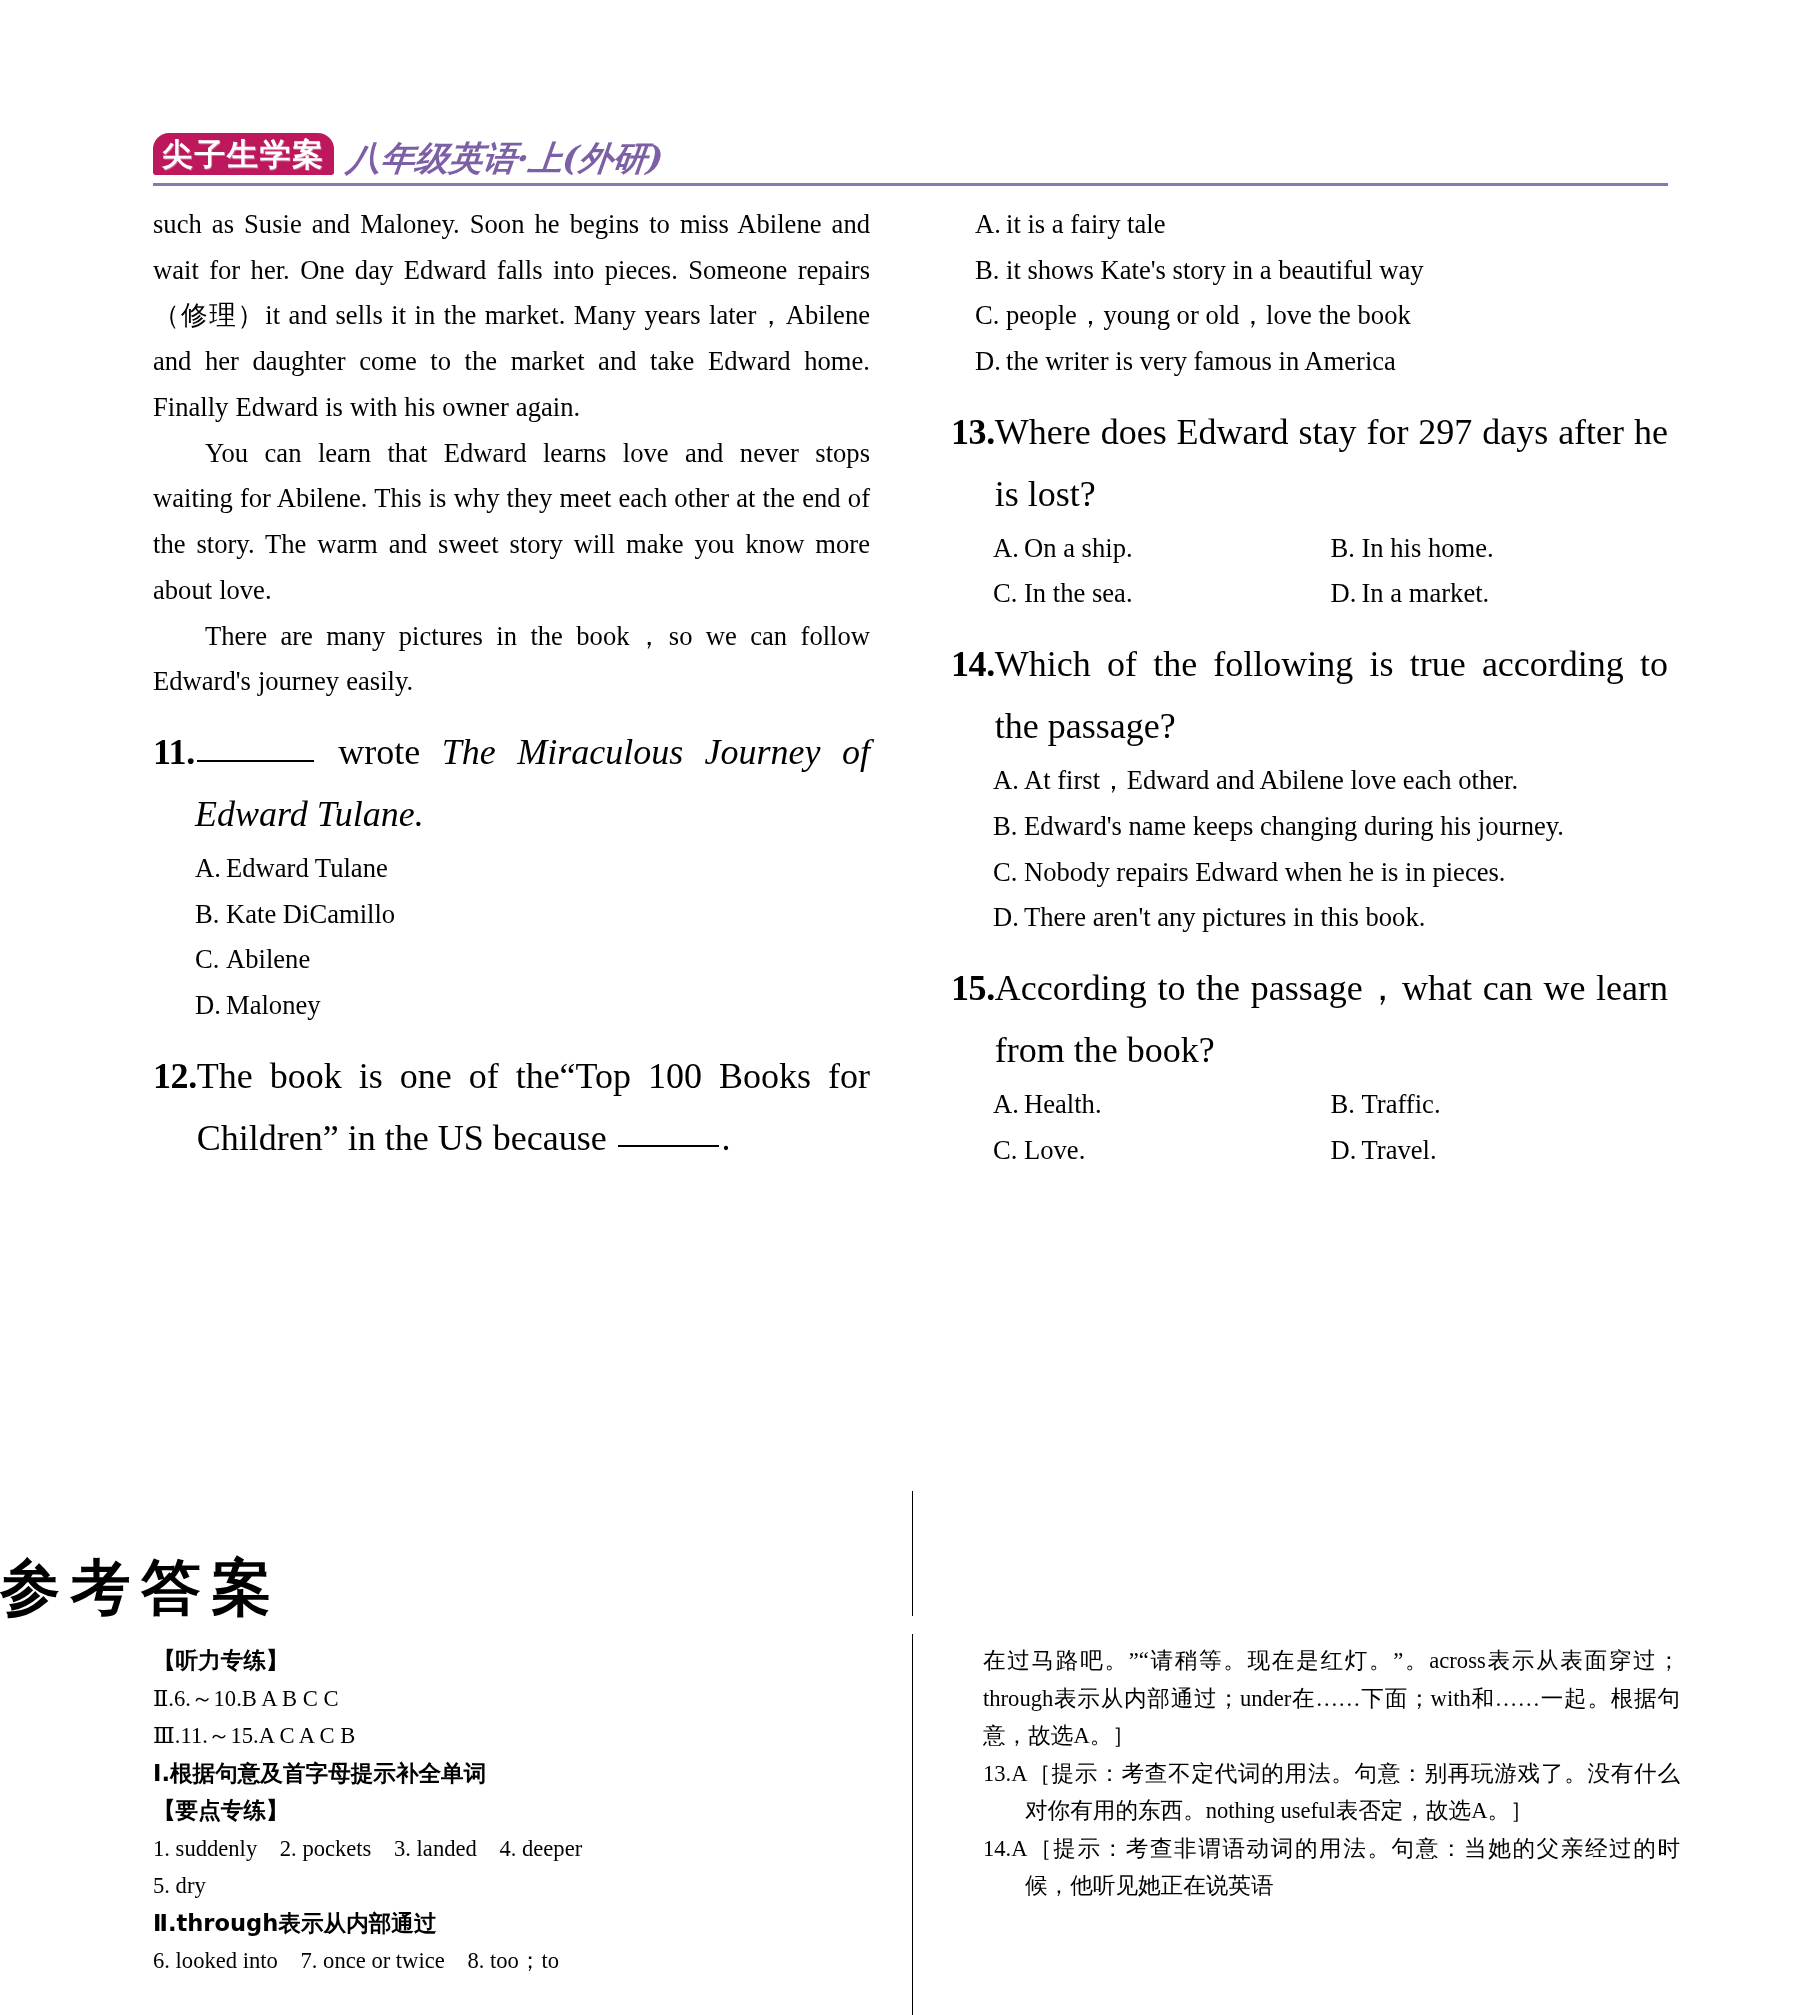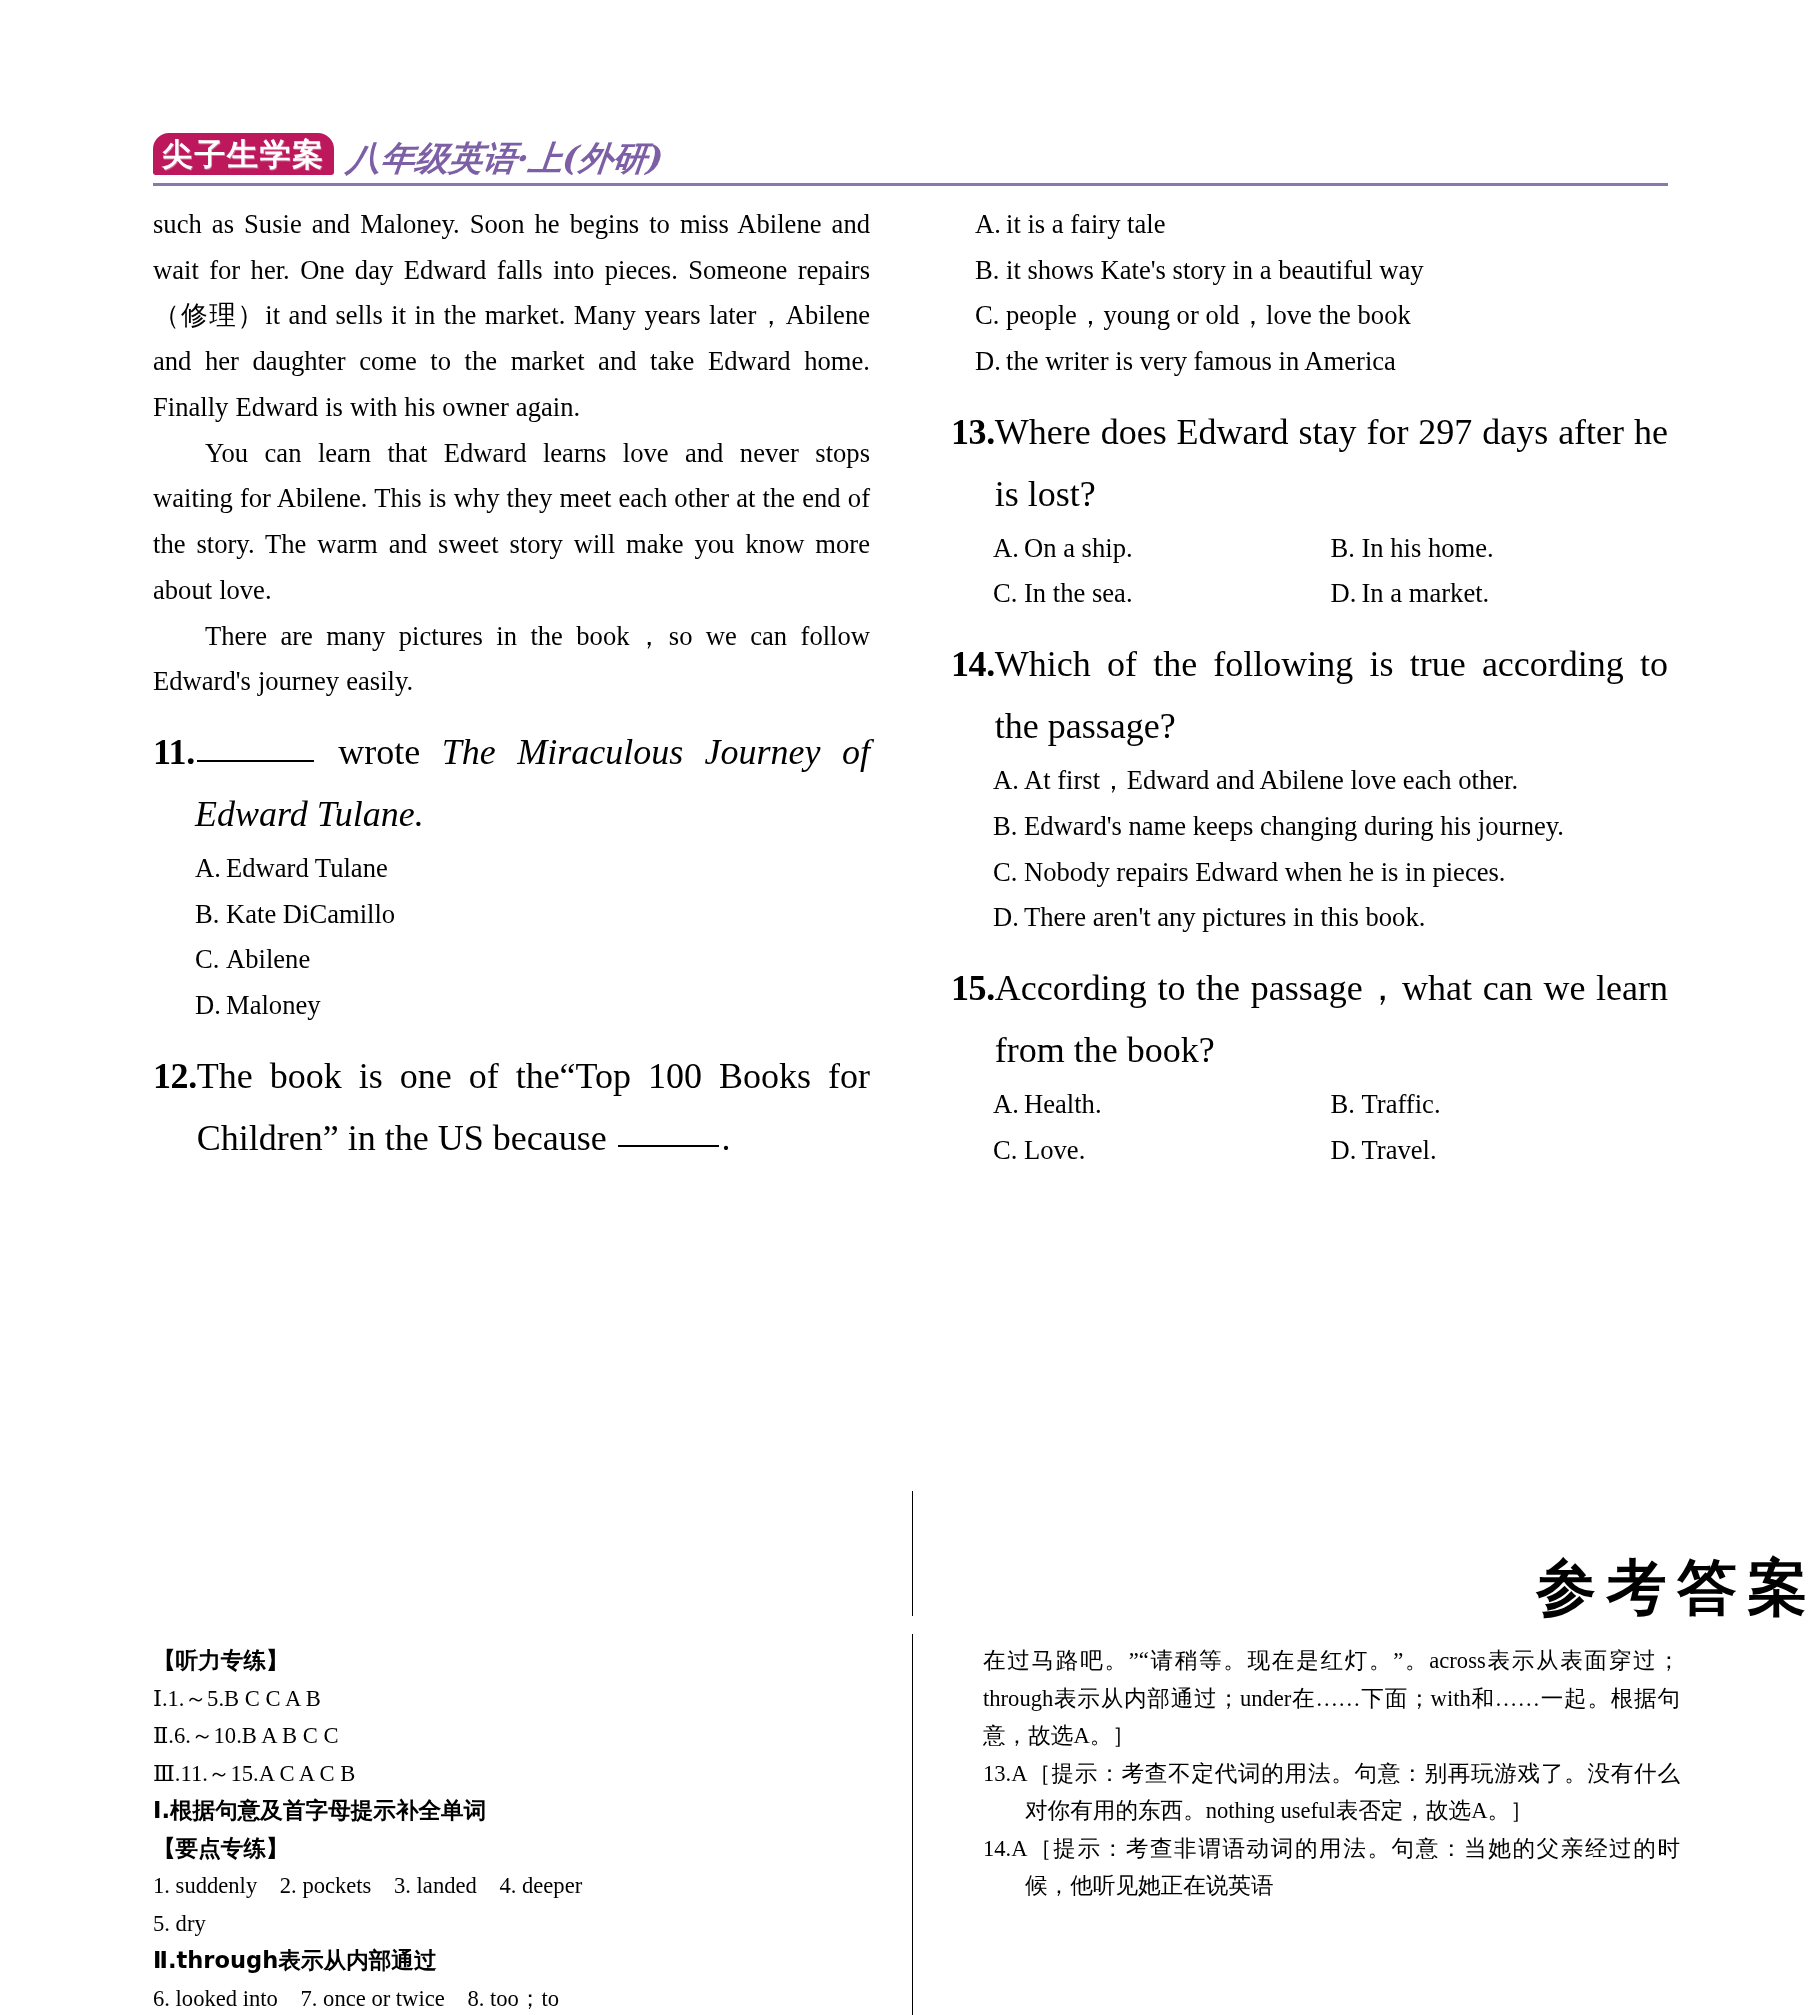--- a/index.html
+++ b/index.html
@@ -135,21 +135,21 @@
   }
   .opt-grid > div { display: flex; }
   .opt-grid .opt-key { min-width: 31px; }
 
   
   .answers-title {
     position: absolute;
     left: 0;
     top: 1548px;
     width: 1818px;
-    text-align: right;
+    text-align: left;
     font-family: "DejaVu Sans", sans-serif;
     font-weight: bold;
     font-size: 60px;
     letter-spacing: 10.5px;
     color: #000;
   }
   .divider {
     position: absolute;
     left: 912px;
     top: 1491px;
@@ -343,21 +343,20 @@
   </div>
 
   <div class="divider"></div>
   <div class="answers-title">参考答案</div>
   <div class="divider-long"></div>
 
   <div class="ans-columns">
 
     <div class="ans-col">
       <p class="ans-line cnbold">【听力专练】</p>
-      <p class="ans-line">Ⅰ.1.～5.B C C A B</p>
       <p class="ans-line">Ⅱ.6.～10.B A B C C</p>
       <p class="ans-line">Ⅲ.11.～15.A C A C B</p>
 
       <p class="ans-line cnbold">Ⅰ.根据句意及首字母提示补全单词</p>
       <p class="ans-line cnbold">【要点专练】</p>
       <p class="ans-line">
         <span>1. suddenly</span>&nbsp;&nbsp;&nbsp;
         <span>2. pockets</span>&nbsp;&nbsp;&nbsp;
         <span>3. landed</span>&nbsp;&nbsp;&nbsp;
         <span>4. deeper</span>

